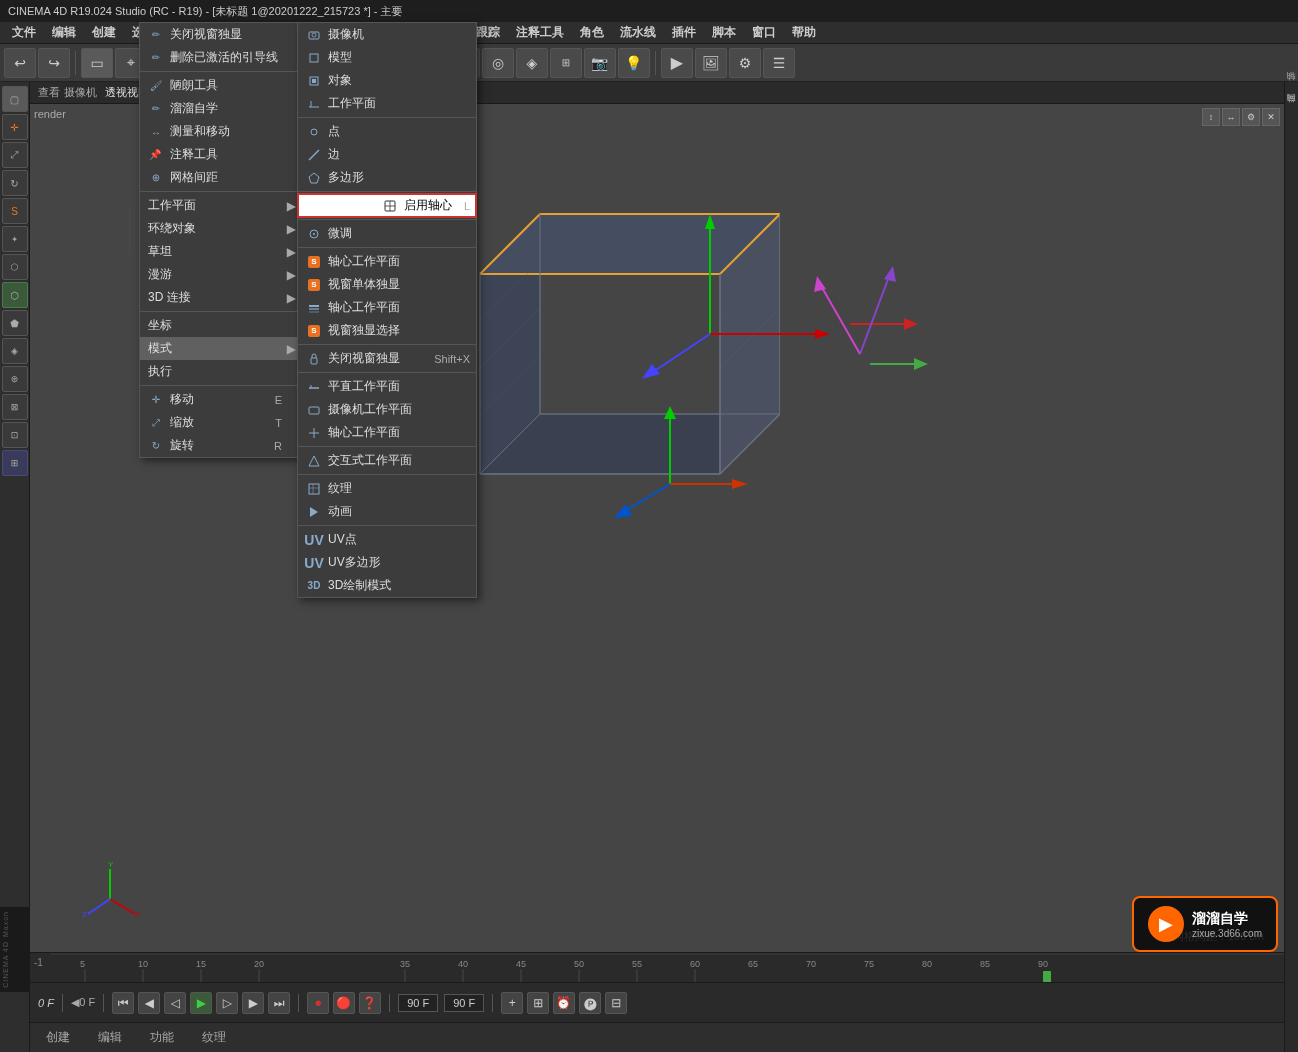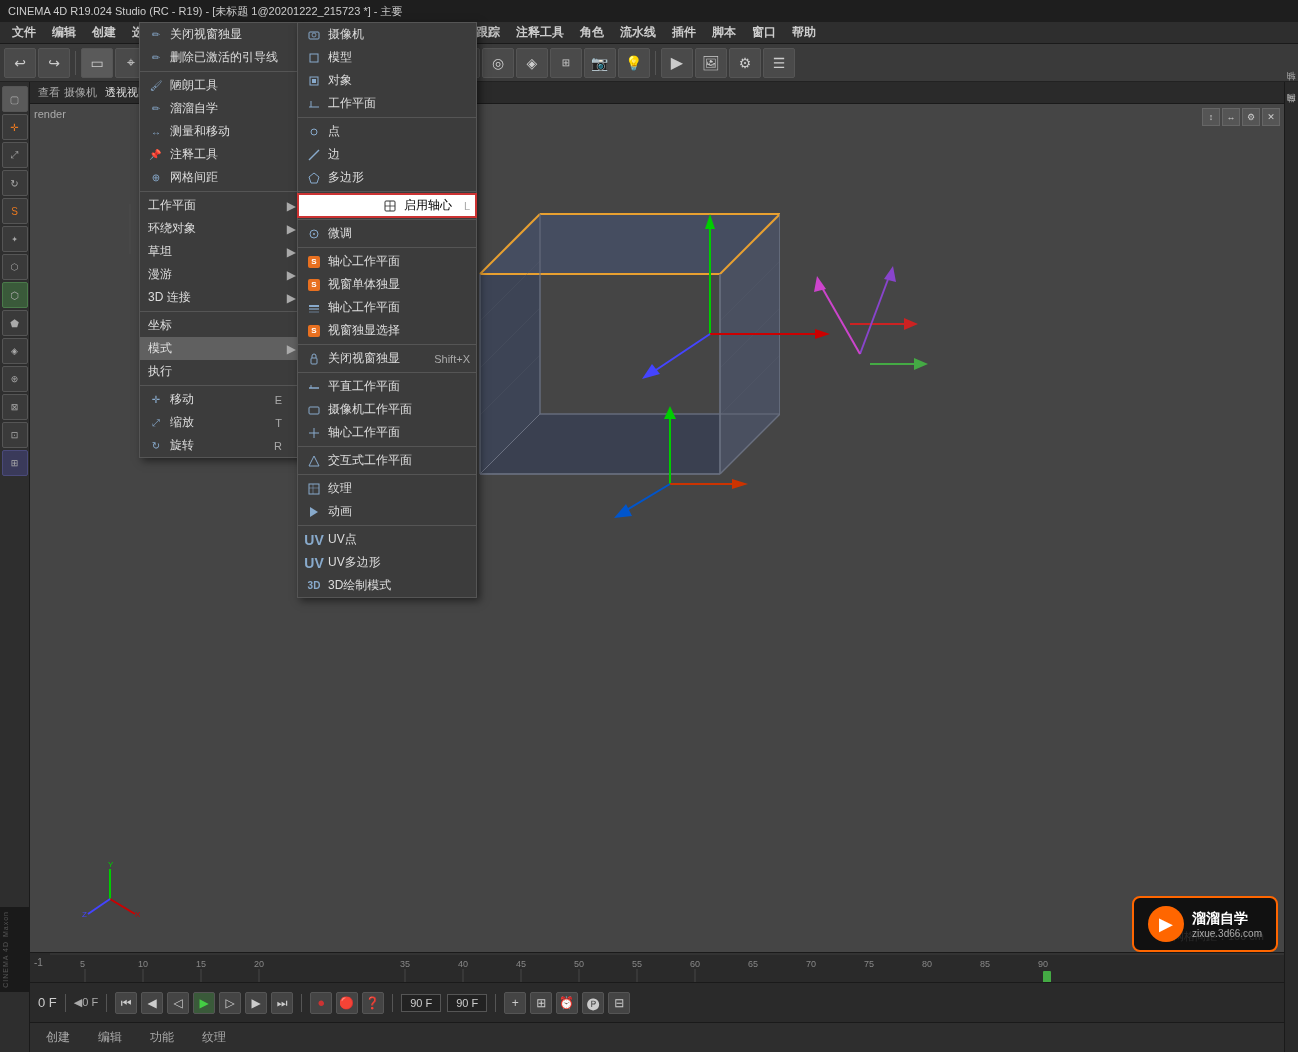--- a/index.html
+++ b/index.html
@@ -685,21 +685,21 @@
             <line x1="587" y1="14" x2="587" y2="28"></line>
             <line x1="645" y1="14" x2="645" y2="28"></line>
           </g>
 
           <rect x="993" y="16" width="8" height="12" fill="#44aa44" rx="1"></rect>
         </svg>
       </div>
     </div>
 
     <div id="bottom-controls">
-      <span style="color:#ccc; font-size:13px;">0 F</span>
+      <span style="color:#ccc; font-size:11px;font-style:italic;">0 F</span>
       <div style="width:1px; height:18px; background:#555; margin:0 4px;"></div>
       <span style="color:#aaa; font-size:11px;">◀0 F</span>
       <div style="width:1px; height:18px; background:#555; margin:0 4px;"></div>
 
       <div class="transport-btn">⏮</div>
       <div class="transport-btn">◀</div>
       <div class="transport-btn">◁</div>
       <div class="transport-btn" style="background:#3a5a3a; color:#44cc44;">▶</div>
       <div class="transport-btn">▷</div>
       <div class="transport-btn">▶</div>

